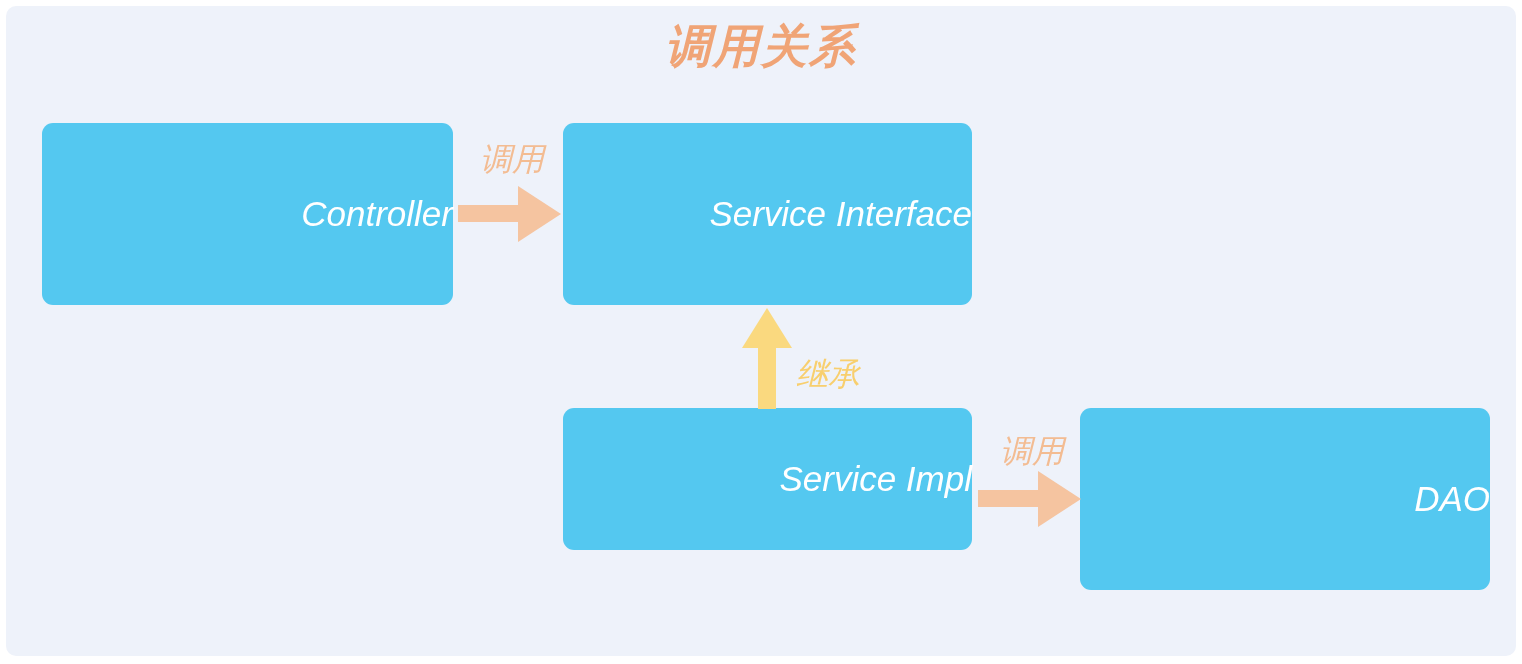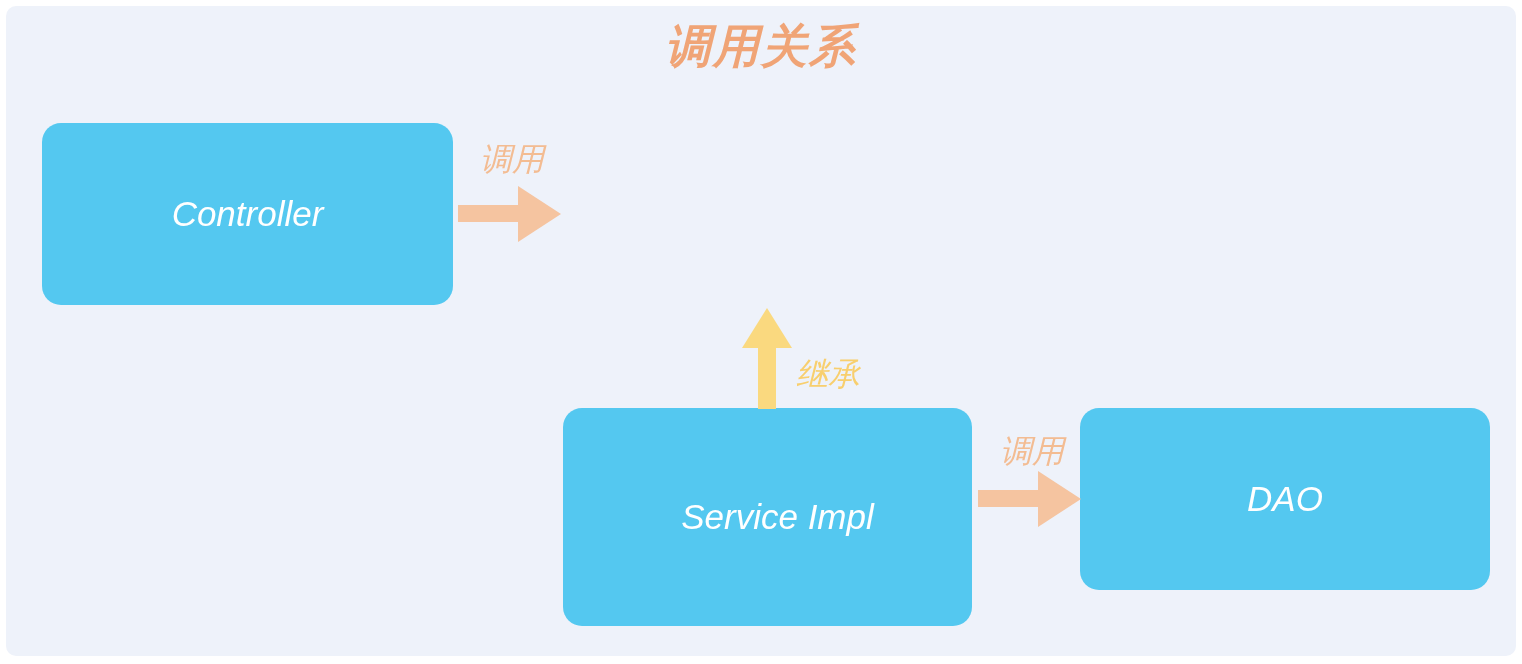--- a/index.html
+++ b/index.html
@@ -32,31 +32,31 @@
     width: 100%;
     text-align: center;
     font-size: 46px;
     font-weight: 700;
     color: var(--title-color);
     letter-spacing: 2px;
   }
   .node {
     position: absolute;
     background: var(--node-fill);
-    border-radius: 19px;
+    border-radius: 11px;
     display: flex;
     align-items: center;
-    justify-content: center;
+    justify-content: flex-end;
     color: var(--node-text);
     font-size: 35px;
     font-weight: 400;
   }
   .node-controller        { left: 36px;  top: 117px; width: 411px; height: 182px; }
   .node-service-interface { left: 557px; top: 117px; width: 409px; height: 182px; }
-  .node-service-impl      { left: 557px; top: 402px; width: 409px; height: 218px; padding-left: 20px; }
+  .node-service-impl      { left: 557px; top: 402px; width: 409px; height: 142px; padding-left: 20px; }
   .node-dao               { left: 1074px; top: 402px; width: 410px; height: 182px; }
 
   .edge-label {
     position: absolute;
     font-size: 32px;
     white-space: nowrap;
   }
   .call-label { color: var(--call-label); }
   .inherit-label { color: var(--inherit-label); }
 
@@ -104,20 +104,23 @@
 <body>
 
 <div class="canvas">
 
   <div class="diagram-title">调用关系</div>
 
   <div class="node node-controller">
     <span>Controller</span>
   </div>
 
+  <div class="node node-service-interface">
+    <span>Service Interface</span>
+  </div>
 
   <div class="node node-service-impl">
     <span>Service Impl</span>
   </div>
 
   <div class="node node-dao">
     <span>DAO</span>
   </div>
 
   <div class="edge-label call-label e1-label">调用</div>

